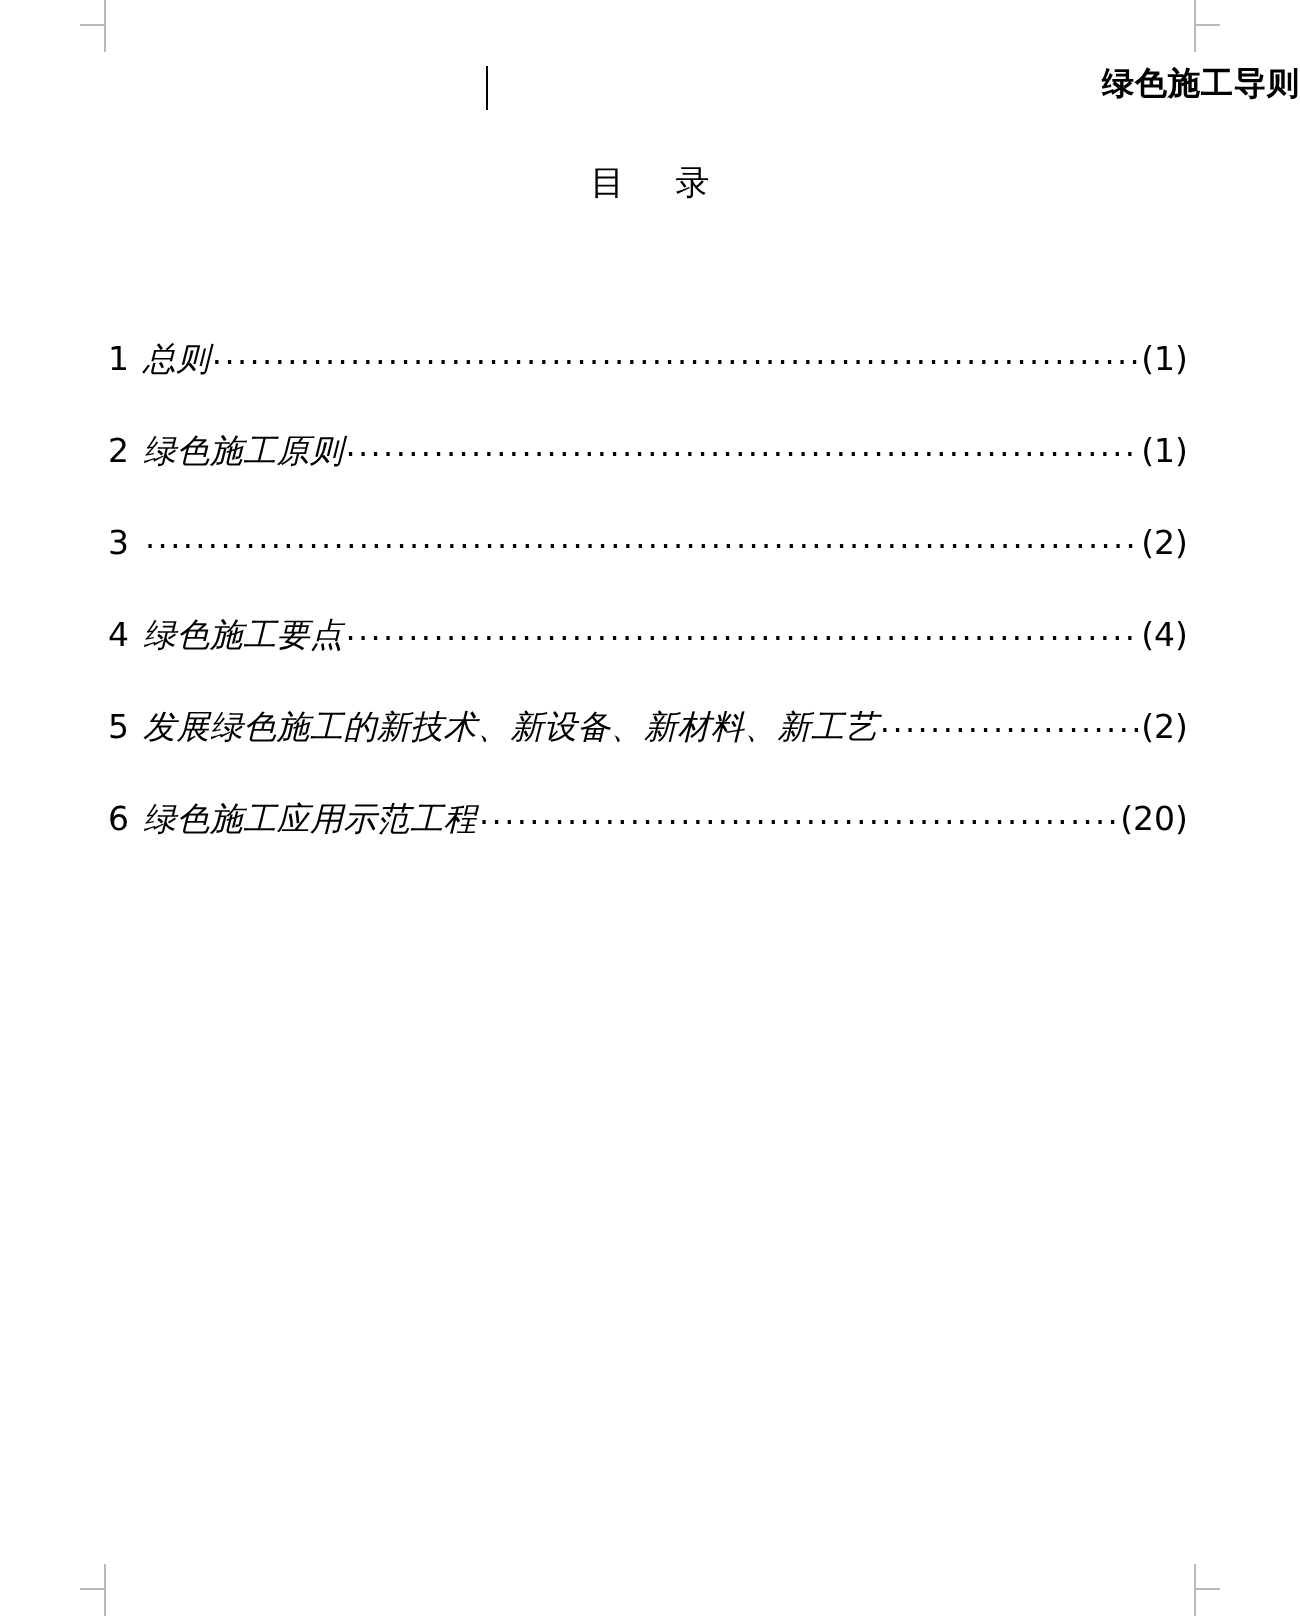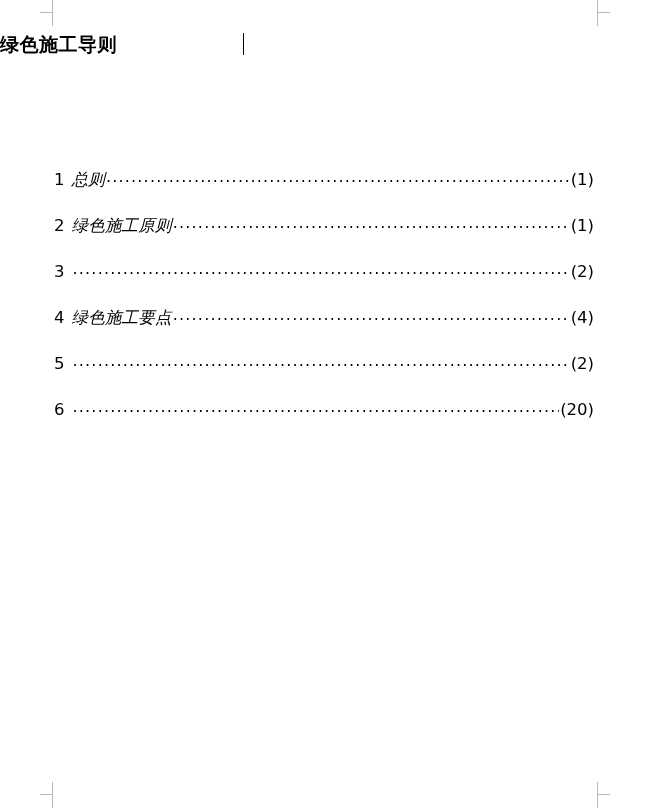--- a/index.html
+++ b/index.html
@@ -40,23 +40,23 @@
     left: 0;
     width: 650px;
     height: 808px;
   }
 
   .doc-title {
     position: absolute;
     top: 32px;
     left: 0;
     width: 650px;
-    text-align: left;
+    text-align: right;
     font-family: Liberation Mono, monospace;
-    font-size: 19px;
+    font-size: 16px;
     font-weight: bold;
     letter-spacing: 0.5px;
   }
 
   
   .caret {
     position: absolute;
     top: 33px;
     left: 243px;
     width: 1px;
@@ -138,20 +138,21 @@
   <div class="crop-mark crop-tr2"></div>
   <div class="crop-mark crop-bl"></div>
   <div class="crop-mark crop-bl2"></div>
   <div class="crop-mark crop-br"></div>
   <div class="crop-mark crop-br2"></div>
 
   <div class="caret"></div>
 
   <div class="doc-title">绿色施工导则</div>
 
+  <div class="toc-heading">目  录</div>
 
   <div class="toc">
 
     <div class="toc-item">
       <span class="toc-num">1</span>
       <span class="toc-label">总则</span>
       <span class="toc-leader"></span>
       <span class="toc-page">(1)</span>
     </div>
 
@@ -170,24 +171,26 @@
 
     <div class="toc-item">
       <span class="toc-num">4</span>
       <span class="toc-label">绿色施工要点</span>
       <span class="toc-leader"></span>
       <span class="toc-page">(4)</span>
     </div>
 
     <div class="toc-item">
       <span class="toc-num">5</span>
+      <span class="toc-label">发展绿色施工的新技术、新设备、新材料、新工艺</span>
       <span class="toc-leader"></span>
       <span class="toc-page">(2)</span>
     </div>
 
     <div class="toc-item">
       <span class="toc-num">6</span>
+      <span class="toc-label">绿色施工应用示范工程</span>
       <span class="toc-leader"></span>
       <span class="toc-page">(20)</span>
     </div>
 
   </div>
 </div>
 
 </body></html>

